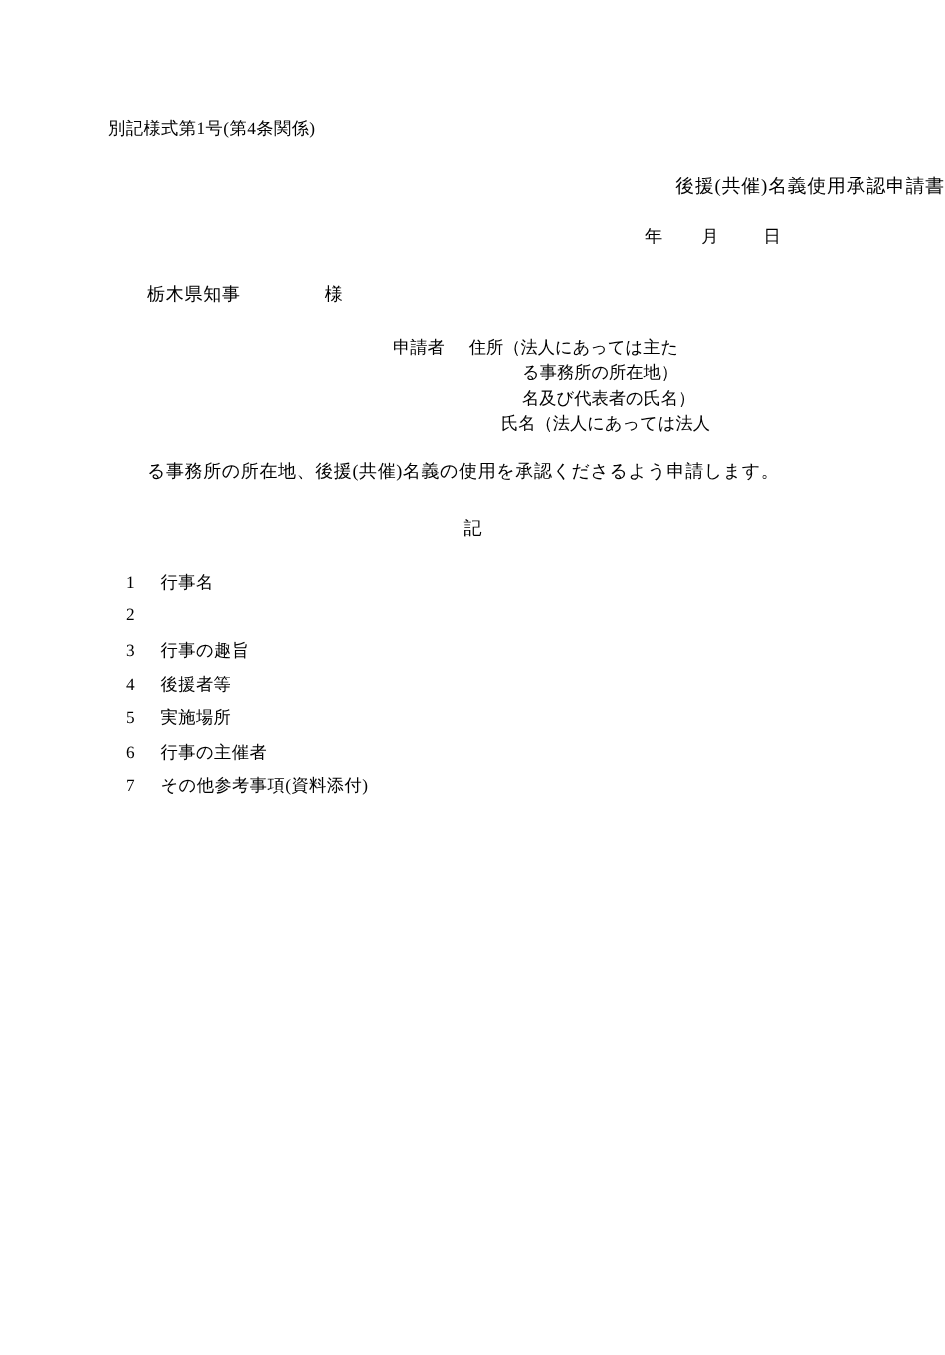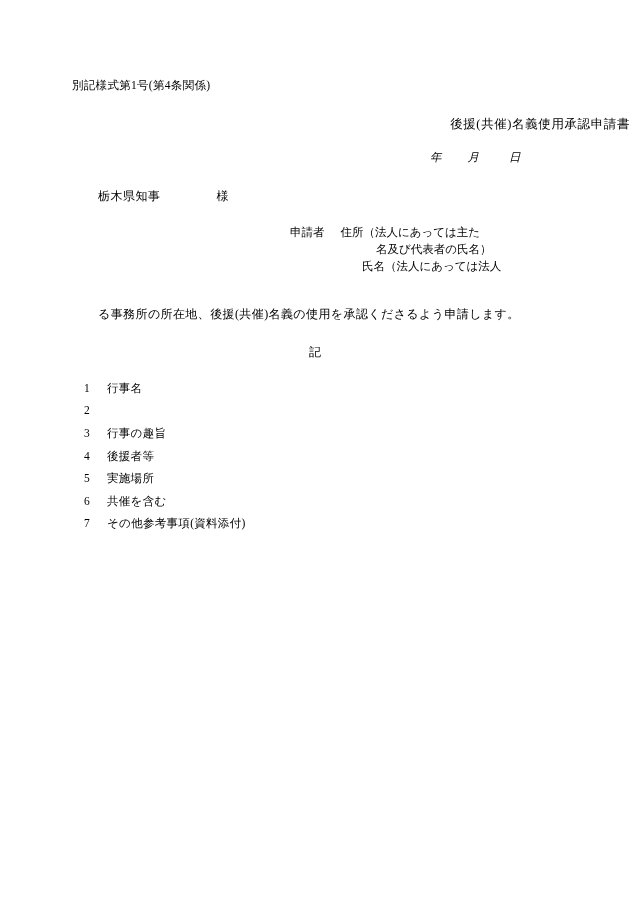--- a/index.html
+++ b/index.html
@@ -47,21 +47,20 @@
   .date-line {
     position: absolute;
     left: 0;
     top: 150px;
     width: 630px;
     font-size: 11.5px;
   }
   .date-line .inner {
     margin-left: 430px;
     white-space: nowrap;
-    font-style: italic;
   }
   .date-gap-a { display: inline-block; width: 26px; }
   .date-gap-b { display: inline-block; width: 30px; }
 
   
   .addressee {
     position: absolute;
     left: 98px;
     top: 188px;
     font-size: 12px;
@@ -70,21 +69,21 @@
     text-align: right;
   }
   .addressee .sama {
     display: inline-block;
     margin-left: 56px;
   }
 
   
   .applicant {
     position: absolute;
-    left: 290px;
+    left: 262px;
     top: 224px;
     font-size: 11.5px;
     line-height: 17px;
   }
   .applicant .row {
     white-space: nowrap;
   }
   .applicant .lbl {
     display: inline-block;
   }
@@ -160,20 +159,23 @@
 
   <div class="addressee">
     <span>栃木県知事</span><span class="sama">様</span>
   </div>
 
   <div class="applicant">
     <div class="row">
       <span class="lbl lbl-applicant">申請者</span><span class="lbl">住所</span><span>（法人にあっては主た</span>
     </div>
     <div class="row">
+      <span class="indent"></span><span>る事務所の所在地）</span>
+    </div>
+    <div class="row">
       <span class="indent"></span><span>名及び代表者の氏名）</span>
     </div>
     <div class="row">
       <span class="indent-wide"></span><span class="lbl">氏名</span><span>（法人にあっては法人</span>
     </div>
   </div>
 
   <div class="body-sentence">る事務所の所在地、後援(共催)名義の使用を承認くださるよう申請します。</div>
 
   <div class="ki">記</div>
@@ -193,21 +195,21 @@
     <div class="item">
       <span class="num">4</span>
       <span class="txt">後援者等</span>
     </div>
     <div class="item">
       <span class="num">5</span>
       <span class="txt">実施場所</span>
     </div>
     <div class="item">
       <span class="num">6</span>
-      <span class="txt">共催を含む</span>
+      <span class="txt">行事の主催者</span>
     </div>
     <div class="item">
       <span class="num">7</span>
       <span class="txt">その他参考事項(資料添付)</span>
     </div>
   </div>
 
 </div>
 
 </body></html>

